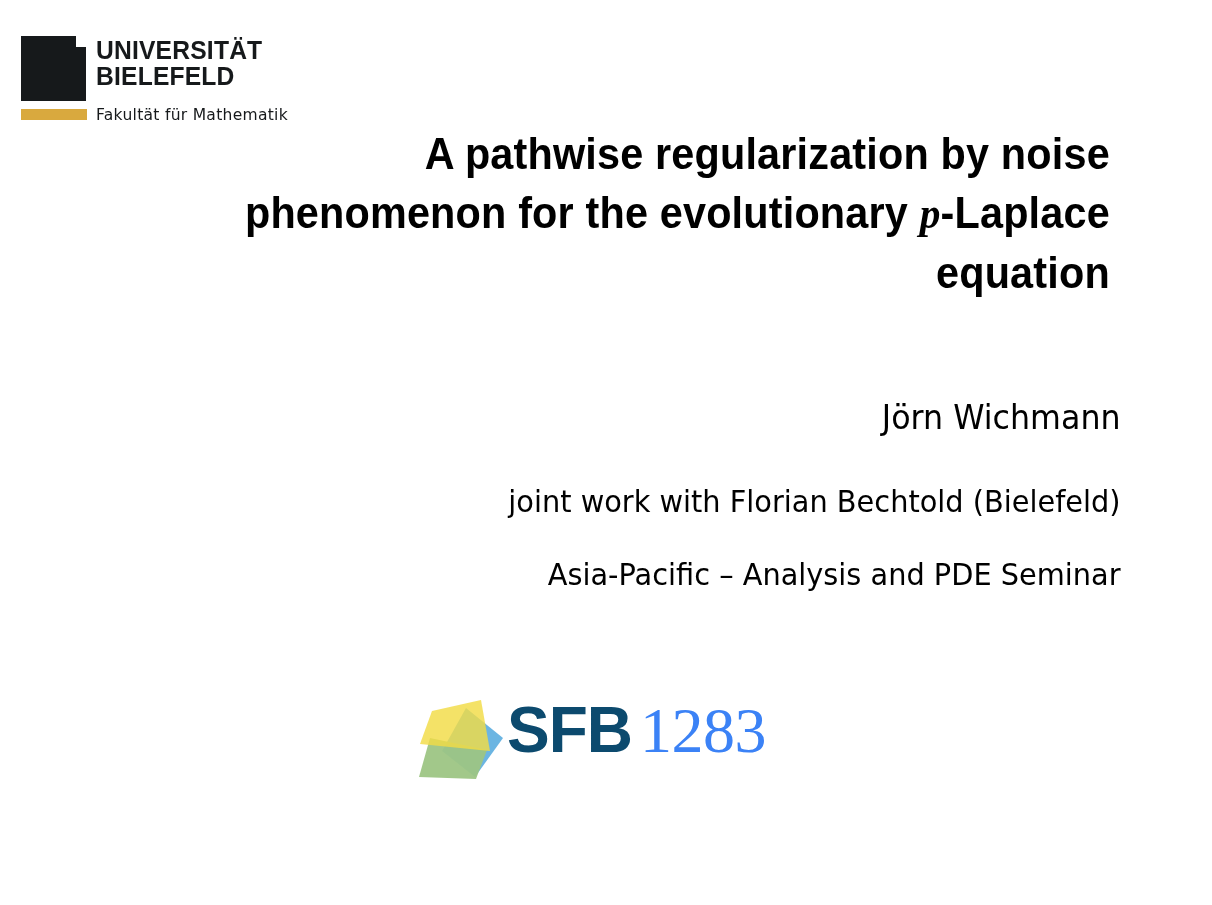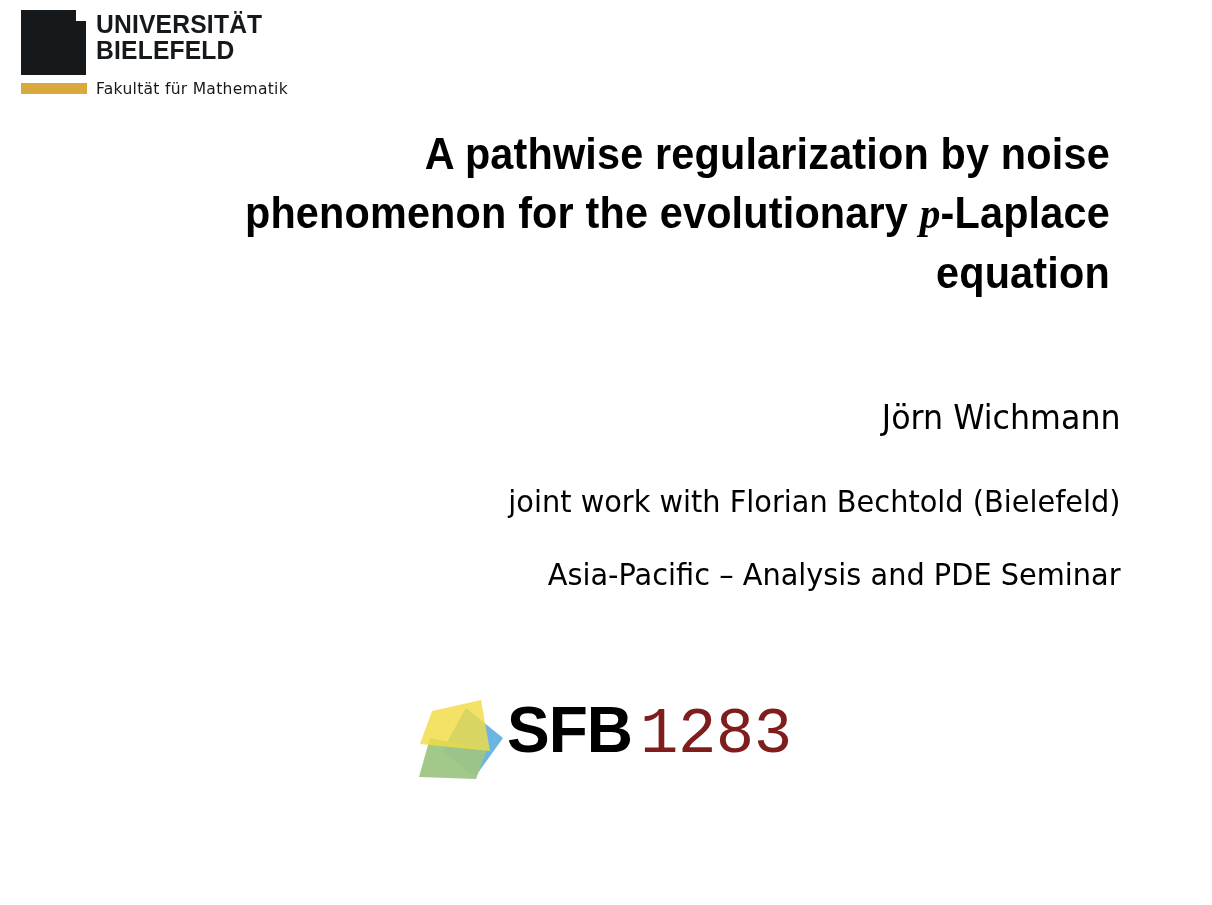--- a/index.html
+++ b/index.html
@@ -13,21 +13,21 @@
     position: relative;
     overflow: hidden;
     font-family: "DejaVu Sans", sans-serif;
     color: #000000;
   }
 
   
   #uni-logo {
     position: absolute;
     left: 21px;
-    top: 10px;
+    top: 36px;
     width: 300px;
     height: 96px;
   }
   #uni-logo-mark {
     position: absolute;
     left: 0;
     top: 0;
     width: 65px;
     height: 65px;
   }
@@ -156,28 +156,28 @@
     left: 93px;
     top: 4px;
     white-space: nowrap;
     line-height: 1;
   }
   #sfb-acronym {
     font-family: "Liberation Sans", sans-serif;
     font-weight: bold;
     font-size: 64px;
     letter-spacing: -1px;
-    color: #000000;
+    color: #0c4a6e;
   }
   #sfb-number {
-    font-family: Liberation Mono, monospace;
+    font-family: Liberation Serif, serif;
     font-weight: 400;
     font-size: 64px;
     letter-spacing: -0.5px;
-    color: #7f1d1d;
+    color: #3b82f6;
     margin-left: 8px;
   }
 </style>
 </head>
 <body>
 
 <div id="uni-logo">
 
   <svg id="uni-logo-mark" viewBox="0 0 65 65" xmlns="http://www.w3.org/2000/svg">
     <path d="M0 0 H55 V11 H65 V65 H0 Z" fill="#16191b"></path>

